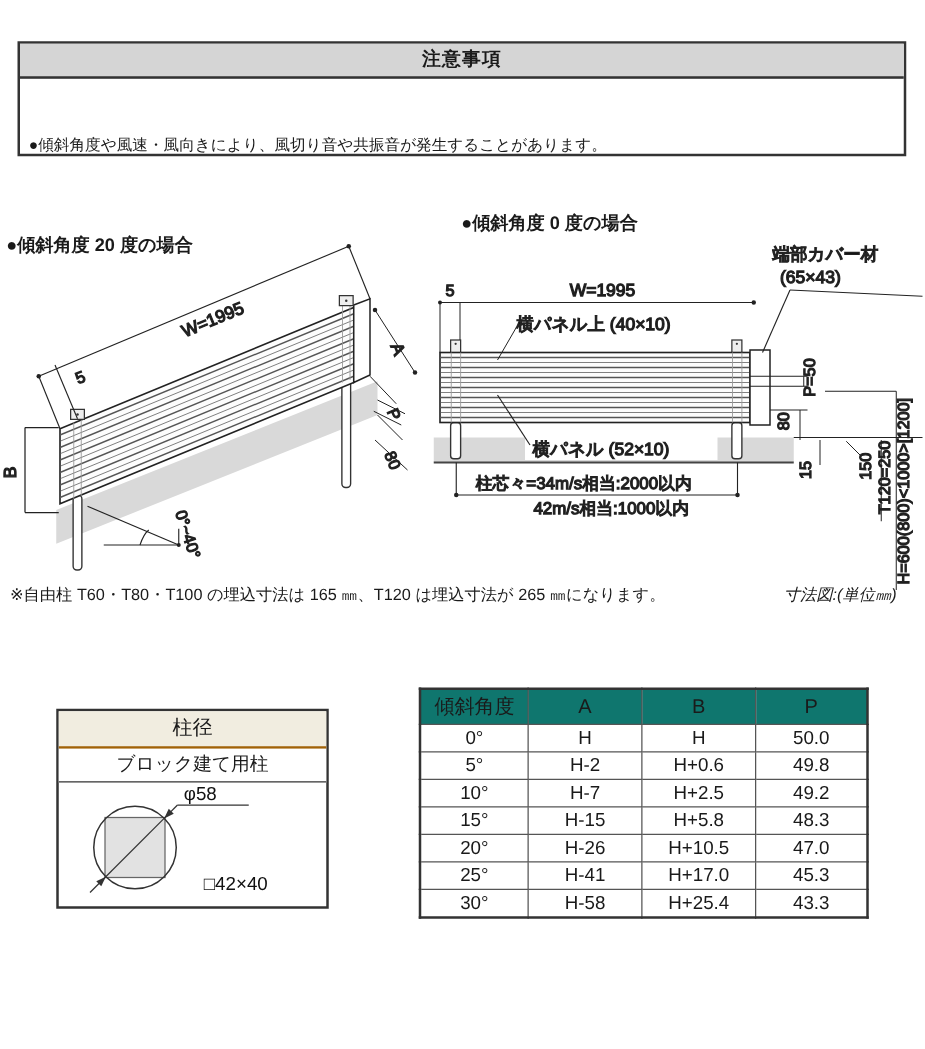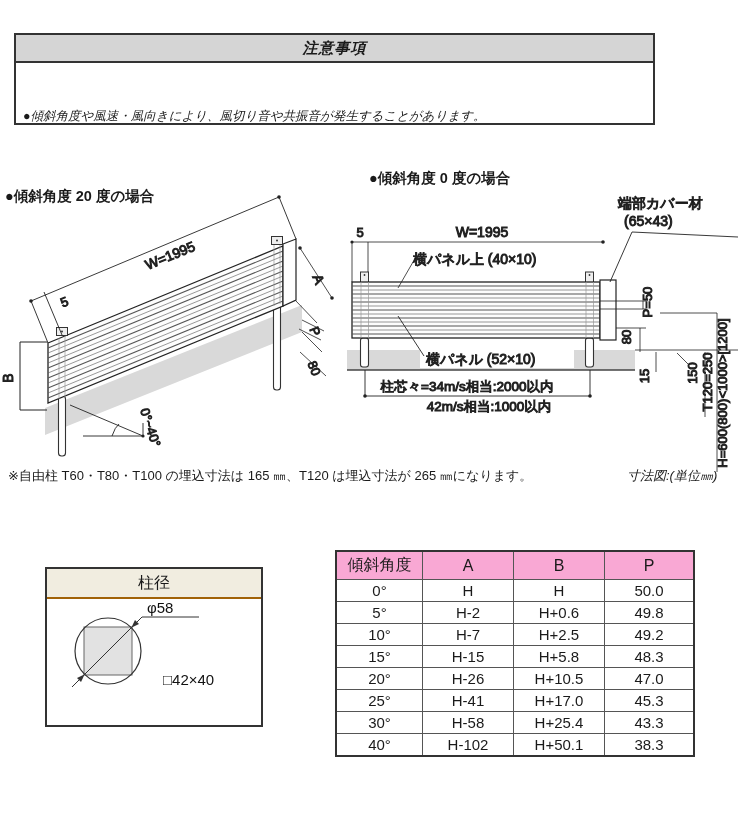--- a/index.html
+++ b/index.html
@@ -1,41 +1,41 @@
 <!DOCTYPE html>
 <html><head>
 <meta charset="utf-8">
 <style>
   html,body{margin:0;padding:0;}
   body{width:740px;height:839px;position:relative;background:#fff;
        font-family:"Liberation Sans","DejaVu Sans",sans-serif;color:#1a1a1a;}
   .abs{position:absolute;box-sizing:border-box;}
 
   
-  .notice{left:14px;top:33px;width:641px;height:92px;border:2px solid #333;background:#fff;font-style:italic;}
+  .notice{left:14px;top:33px;width:711px;height:92px;border:2px solid #333;background:#fff;}
   .notice-head{height:26px;line-height:26px;background:#d5d5d5;border-bottom:2px solid #333;
                text-align:center;font-size:15px;font-weight:600;letter-spacing:1px;}
   .notice-body{padding:3px 7px 0 7px;font-size:12.5px;line-height:20px;white-space:pre-wrap;}
 
   .diag-title{font-size:14.5px;font-weight:600;white-space:nowrap;}
 
   .note-line{font-size:13px;white-space:nowrap;}
 
   
   .postbox{left:45px;top:567px;width:218px;height:160px;border:2px solid #333;background:#fff;}
   .postbox .head{height:28px;line-height:28px;background:#f1ede0;border-bottom:2px solid #a16207;
                  text-align:center;font-size:16px;}
   .postbox .sub{height:26px;line-height:26px;background:#fff;border-bottom:1.5px solid #333;
                 text-align:center;font-size:15px;}
 
   
   table.spec{left:335px;top:550px;position:absolute;border-collapse:collapse;
              border:2px solid #333;table-layout:fixed;}
   table.spec th,table.spec td{border:1px solid #555;text-align:center;padding:0;}
-  table.spec th{height:27px;background:#f9a8d4;font-size:16px;font-weight:500;margin-top:24px;}
+  table.spec th{height:27px;background:#0f766e;font-size:16px;font-weight:500;margin-top:24px;}
   table.spec td{height:21px;background:#fff;font-size:15px;}
   .cw0{width:85px;} .cw1{width:90px;} .cw2{width:90px;} .cw3{width:88px;}
 
   svg text{fill:#111;}
   .dimtxt{font-size:13px;}
   .dimtxt14{font-size:14px;}
   .lbl14{font-size:14px;}
 </style>
 </head>
 <body>
@@ -228,20 +228,21 @@
     <text x="467" y="211" text-anchor="middle" style="font-size:13.5px">柱芯々=34m/s相当:2000以内</text>
     <text x="489" y="231" text-anchor="middle" style="font-size:13.5px">42m/s相当:1000以内</text>
   </g>
 </svg>
 
 <div class="abs note-line" style="left:8px;top:467px;">※自由柱 T60・T80・T100 の埋込寸法は 165 ㎜、T120 は埋込寸法が 265 ㎜になります。</div>
 <div class="abs note-line" style="left:627px;top:467px;font-style:italic;">寸法図:(単位㎜)</div>
 
 <div class="abs postbox">
   <div class="head">柱径</div>
+  <div class="sub">ブロック建て用柱</div>
   <svg width="214" height="101" viewBox="0 0 214 101">
     <rect x="37" y="28" width="48" height="48" fill="#e2e2e2" stroke="#666" stroke-width="1"></rect>
     <circle cx="61" cy="52" r="33" fill="none" stroke="#333" stroke-width="1.2"></circle>
     <line x1="25" y1="88" x2="84.3" y2="28.7" stroke="#333" stroke-width="1"></line>
     <polygon points="84.3,28.7 92,25 88,21" fill="#333"></polygon>
     <polygon points="37.7,75.3 34,83 30,79" fill="#333"></polygon>
     <line x1="84.3" y1="28.7" x2="95" y2="18" stroke="#333" stroke-width="1"></line>
     <line x1="95" y1="18" x2="152" y2="18" stroke="#333" stroke-width="1"></line>
     <text x="100" y="14" style="font-size:15px">φ58</text>
     <text x="116" y="86" style="font-size:15px">□42×40</text>
@@ -293,20 +294,14 @@
         <td>H-41</td>
         <td>H+17.0</td>
         <td>45.3</td>
       </tr>
     <tr>
         <td>30°</td>
         <td>H-58</td>
         <td>H+25.4</td>
         <td>43.3</td>
       </tr>
-    <tr>
-        <td>40°</td>
-        <td>H-102</td>
-        <td>H+50.1</td>
-        <td>38.3</td>
-      </tr>
   </tbody>
 </table>
 
 </body></html>

